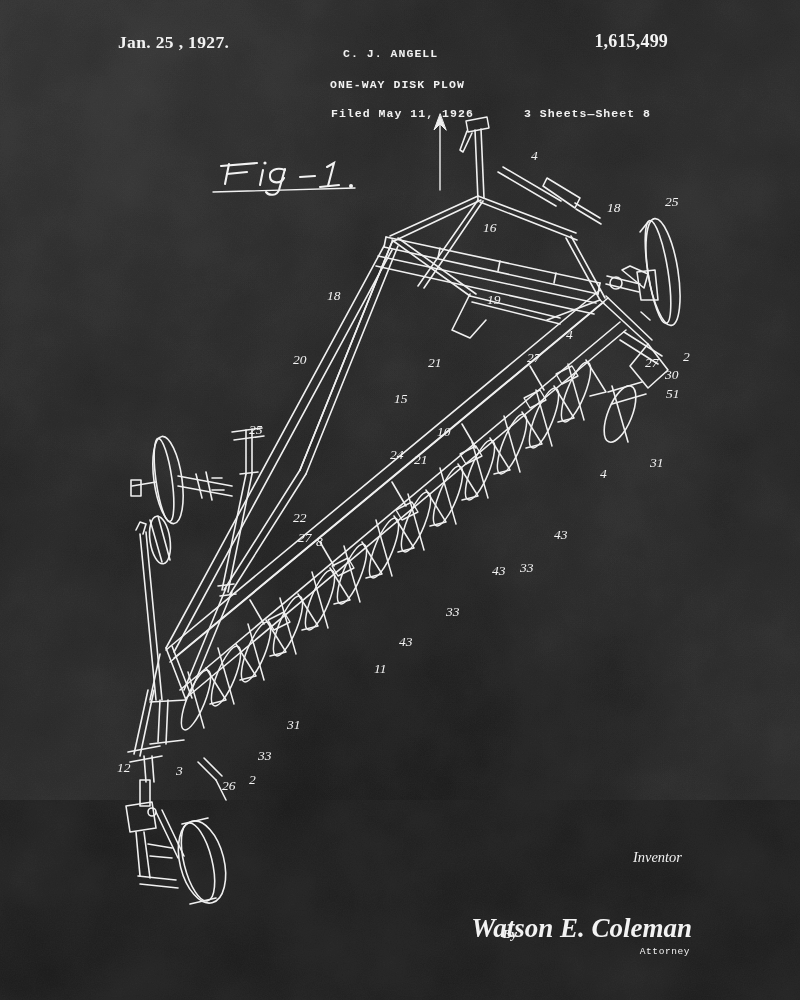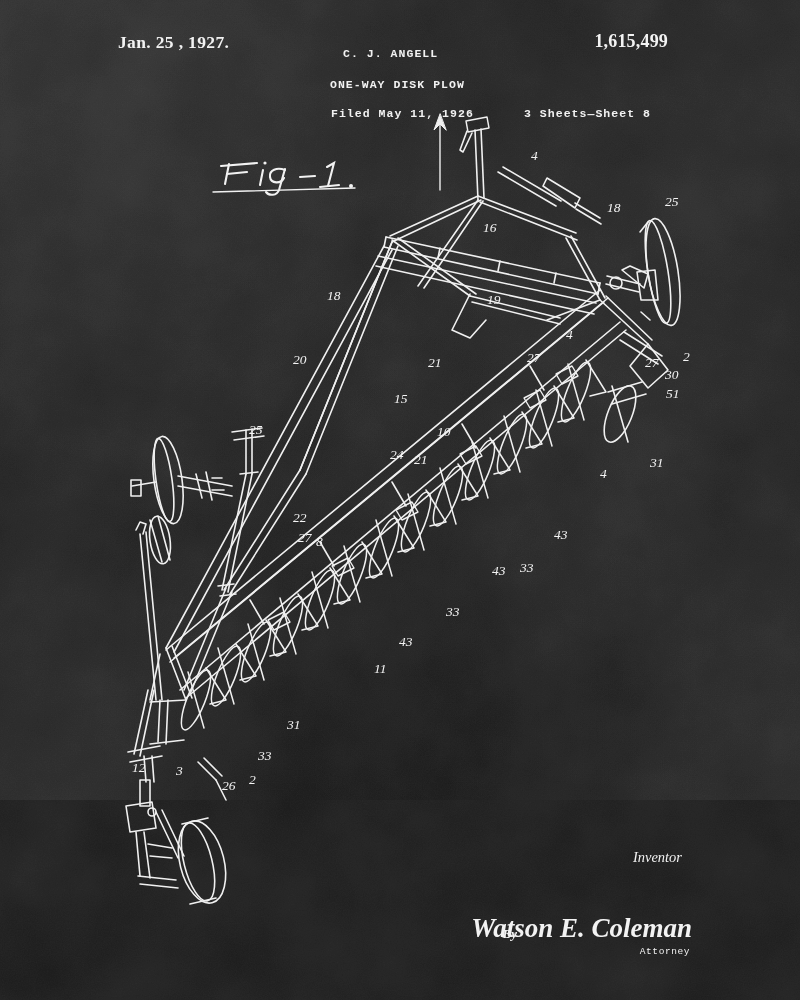--- a/index.html
+++ b/index.html
@@ -438,21 +438,21 @@
       <div class="ref" style="left: 316px; top: 534px;">8</div>
       <div class="ref" style="left: 554px; top: 527px;">43</div>
       <div class="ref" style="left: 492px; top: 563px;">43</div>
       <div class="ref" style="left: 520px; top: 560px;">33</div>
       <div class="ref" style="left: 446px; top: 604px;">33</div>
       <div class="ref" style="left: 399px; top: 634px;">43</div>
       <div class="ref" style="left: 374px; top: 661px;">11</div>
       <div class="ref" style="left: 287px; top: 717px;">31</div>
       <div class="ref" style="left: 258px; top: 748px;">33</div>
       <div class="ref" style="left: 176px; top: 763px;">3</div>
-      <div class="ref" style="left: 117px; top: 760px; margin-left: 15px;">12</div>
+      <div class="ref" style="left: 117px; top: 760px;">12</div>
       <div class="ref" style="left: 222px; top: 778px; text-align: center;">26</div>
       <div class="ref" style="left: 249px; top: 772px;">2</div>
     </div>
 
   <div class="sig" id="inventor-caption">Inventor</div>
   <div class="sig" id="by-label">By</div>
   <div class="sig" id="attorney-signature">Watson E. Coleman</div>
   <div class="sig" id="attorney-label">Attorney</div>
 
 </div>

